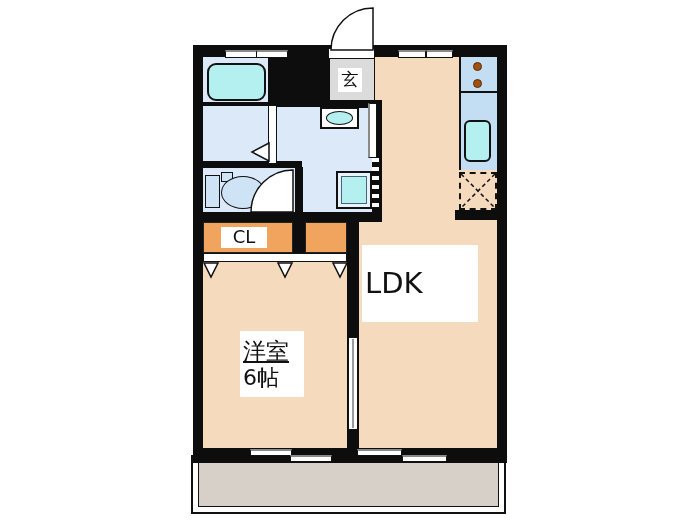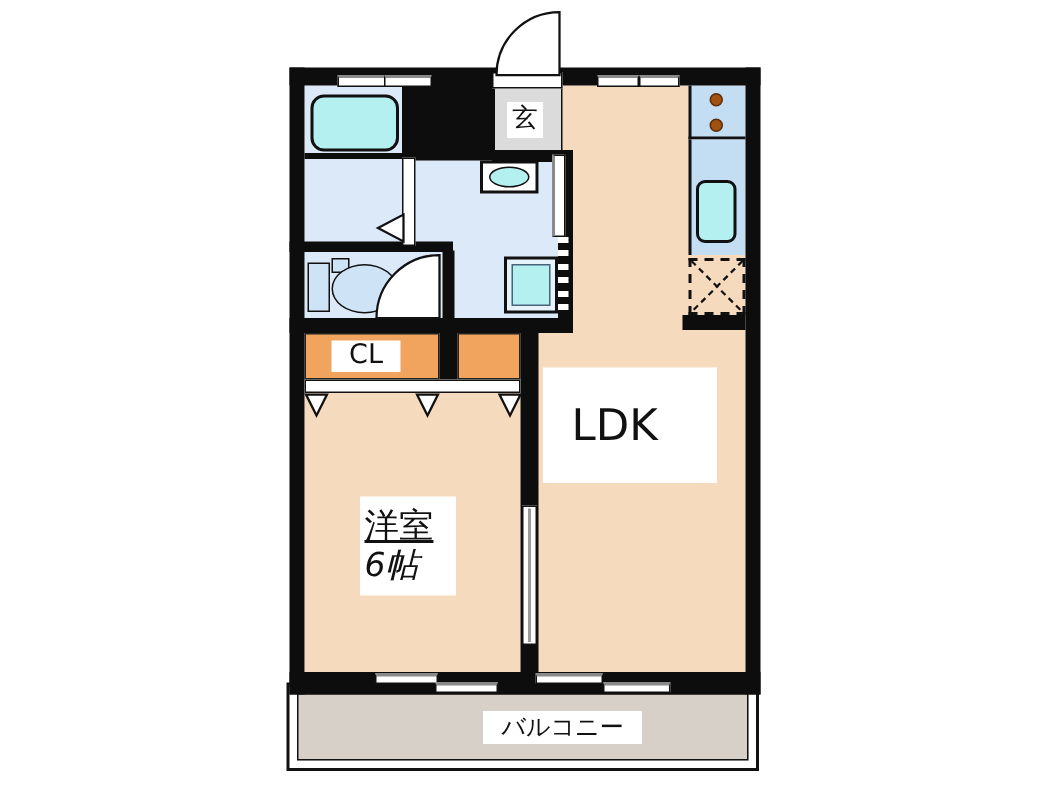--- a/index.html
+++ b/index.html
@@ -98,24 +98,21 @@
     <path d="M 333 263 L 347 263 L 340 277 Z" fill="#ffffff" stroke="#111" stroke-width="1.5"></path>
     <path d="M 461 174 L 495 208 M 495 174 L 461 208" fill="none" stroke="#111" stroke-width="1.5" stroke-dasharray="4 3"></path>
   </svg>
 
   <div class="chip" style="left:338px;top:68px;width:24px;height:24px;font-size:17px;">
     <span>玄</span>
   </div>
   <div class="chip" style="left:221px;top:227px;width:46px;height:21px;font-size:18px;">
     <span>CL</span>
   </div>
-  <div class="chip" style="left:362px;top:245px;width:116px;height:77px;align-items:flex-start;padding-left:19px;">
+  <div class="chip" style="left:362px;top:245px;width:116px;height:77px;align-items:flex-start;padding-left:3px;">
     <span style="font-size:29px;">LDK</span>
   </div>
   <div class="chip" style="left:240px;top:331px;width:64px;height:66px;align-items:flex-start;padding-left:3px;">
     <span style="font-size:23px;text-decoration:underline;">洋室</span>
-    <span style="font-size:22px;font-style:italic;">6帖</span>
-  </div>
-  <div class="chip" style="left:322px;top:474px;width:106px;height:22px;font-size:16px;">
-    <span>バルコニー</span>
+    <span style="font-size:22px;">6帖</span>
   </div>
 
 </div>
 
 </body></html>

